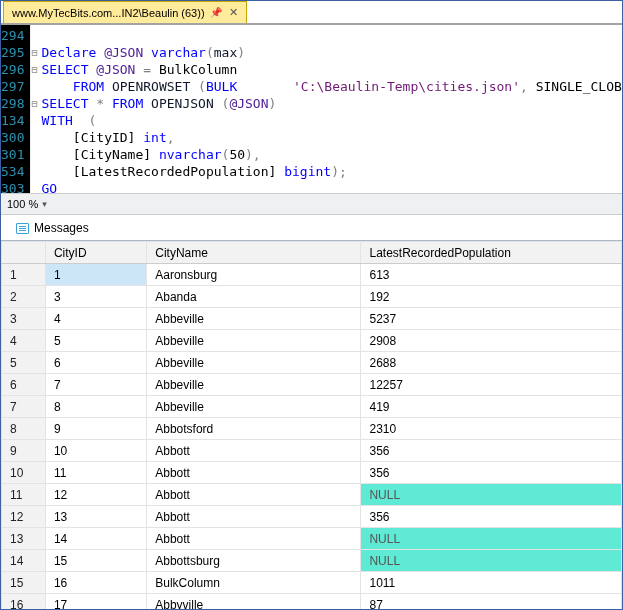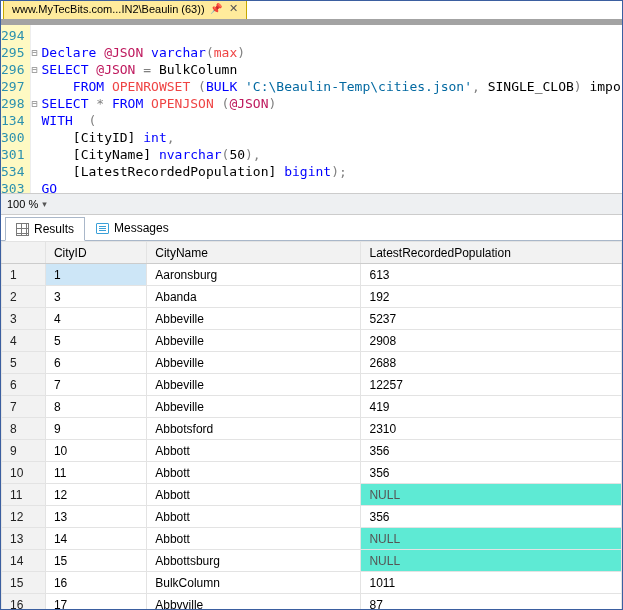--- a/index.html
+++ b/index.html
@@ -1,38 +1,38 @@
 <!DOCTYPE html>
 <html><head>
 <meta charset="utf-8">
 <style>
   * { margin: 0; padding: 0; box-sizing: border-box; }
   body { font-family: "Segoe UI", Tahoma, sans-serif; font-size: 12px; background: #fff; width: 623px; height: 610px; overflow: hidden; border: 1px solid #3b5fa0; }
   
-  .tab-bar { background: #fff; border-bottom: 6px solid #a3a3a3; height: 24px; display: flex; align-items: flex-end; padding-left: 2px; }
+  .tab-bar { background: #fff; border-bottom: 2px solid #a3a3a3; height: 24px; display: flex; align-items: flex-end; padding-left: 2px; }
   .tab { background: #ffeb9c; border: 1px solid #c5a800; border-bottom: none; padding: 3px 8px; display: flex; align-items: center; gap: 6px; font-size: 11px; height: 22px; }
   .tab .pin { color: #666; font-size: 10px; }
   .tab .close { color: #555; font-size: 11px; cursor: pointer; }
   
   .editor { background: #fff; display: flex; height: 168px; font-family: Consolas, monospace; font-size: 13px; }
-  .gutter { width: 48px; text-align: left; color: #2b91af; padding: 2px 6px 18px 0; line-height: 17px; background: #fef9c3; border-right: 1px solid #eee; }
+  .gutter { width: 48px; text-align: left; color: #2b91af; padding: 2px 6px 18px 0; line-height: 17px; background: #000000; border-right: 1px solid #eee; }
   .gutter div { height: 17px; }
   .fold-col { width: 14px; color: #888; padding-top: 2px; line-height: 17px; }
   .fold-col div { height: 17px; text-align: center; font-size: 10px; }
   .bar-col { width: 4px; background: #fff; }
   .bar-col .seg { height: 17px; }
   .bar-col .grey { background: #d0d0d0; }
   .bar-col .green { background: #6cc24a; }
   .code { padding: 2px 0 2px 4px; line-height: 17px; white-space: pre; }
   .code .line { height: 17px; }
   .kw { color: #0000ff; }
-  .fn { color: #ef4444; }
-  .str { color: #0369a1; }
+  .fn { color: #0f172a; }
+  .str { color: #701a75; margin-left: 48px; }
   .op { color: #808080; }
-  .var { color: #be185d; }
+  .var { color: #4c1d95; }
   
   .zoom-bar { background: #eef0f2; border-top: 1px solid #ccc; border-bottom: 1px solid #ccc; height: 22px; display: flex; align-items: center; padding: 0 6px; font-size: 11px; gap: 4px; }
   .zoom-bar .dd { font-size: 9px; color: #555; }
   
   .result-tabs { background: #fff; height: 26px; display: flex; align-items: flex-end; border-bottom: 1px solid #a9b7c9; padding-left: 4px; gap: 0; }
   .rtab { display: flex; align-items: center; gap: 5px; padding: 4px 10px; border: 1px solid transparent; font-size: 12px; }
   .rtab.active { background: #fff; border: 1px solid #a9b7c9; border-bottom: 1px solid #fff; margin-bottom: -1px; }
   .icon-grid { display: inline-block; width: 13px; height: 13px; background:
     linear-gradient(#7a7a7a,#7a7a7a), linear-gradient(#7a7a7a,#7a7a7a), linear-gradient(#7a7a7a,#7a7a7a),
     linear-gradient(#7a7a7a,#7a7a7a); background-size: 13px 1px, 13px 1px, 1px 13px, 1px 13px;
@@ -102,24 +102,20 @@
     </div>
   <div class="code" id="codearea"><div class="line"></div><div class="line"><span class="kw">Declare</span> <span class="var">@JSON</span> <span class="kw">varchar</span><span class="op">(</span><span class="fn">max</span><span class="op">)</span></div><div class="line"><span class="kw">SELECT</span> <span class="var">@JSON</span> <span class="op">=</span> BulkColumn</div><div class="line">    <span class="kw">FROM</span> <span class="fn">OPENROWSET</span> <span class="op">(</span><span class="kw">BULK</span> <span class="str">'C:\Beaulin-Temp\cities.json'</span><span class="op">,</span> SINGLE_CLOB<span class="op">)</span> import</div><div class="line"><span class="kw">SELECT</span> <span class="op">*</span> <span class="kw">FROM</span> <span class="fn">OPENJSON</span> <span class="op">(</span><span class="var">@JSON</span><span class="op">)</span></div><div class="line"><span class="kw">WITH</span>  <span class="op">(</span></div><div class="line">    [CityID] <span class="kw">int</span><span class="op">,</span></div><div class="line">    [CityName] <span class="kw">nvarchar</span><span class="op">(</span>50<span class="op">),</span></div><div class="line">    [LatestRecordedPopulation] <span class="kw">bigint</span><span class="op">);</span></div><div class="line"><span class="kw">GO</span></div></div>
 </div>
 
 <div class="zoom-bar">
   <span>100 %</span>
   <span class="dd">▾</span>
 </div>
 
 <div class="result-tabs">
-  <div class="rtab active">
-    <span class="icon-grid"></span>
-    <span>Results</span>
-  </div>
   <div class="rtab">
     <span class="icon-msg"></span>
     <span>Messages</span>
   </div>
 </div>
 
 <div class="grid-wrap">
   <table class="grid">
     <thead>
         <tr id="grid-head">

